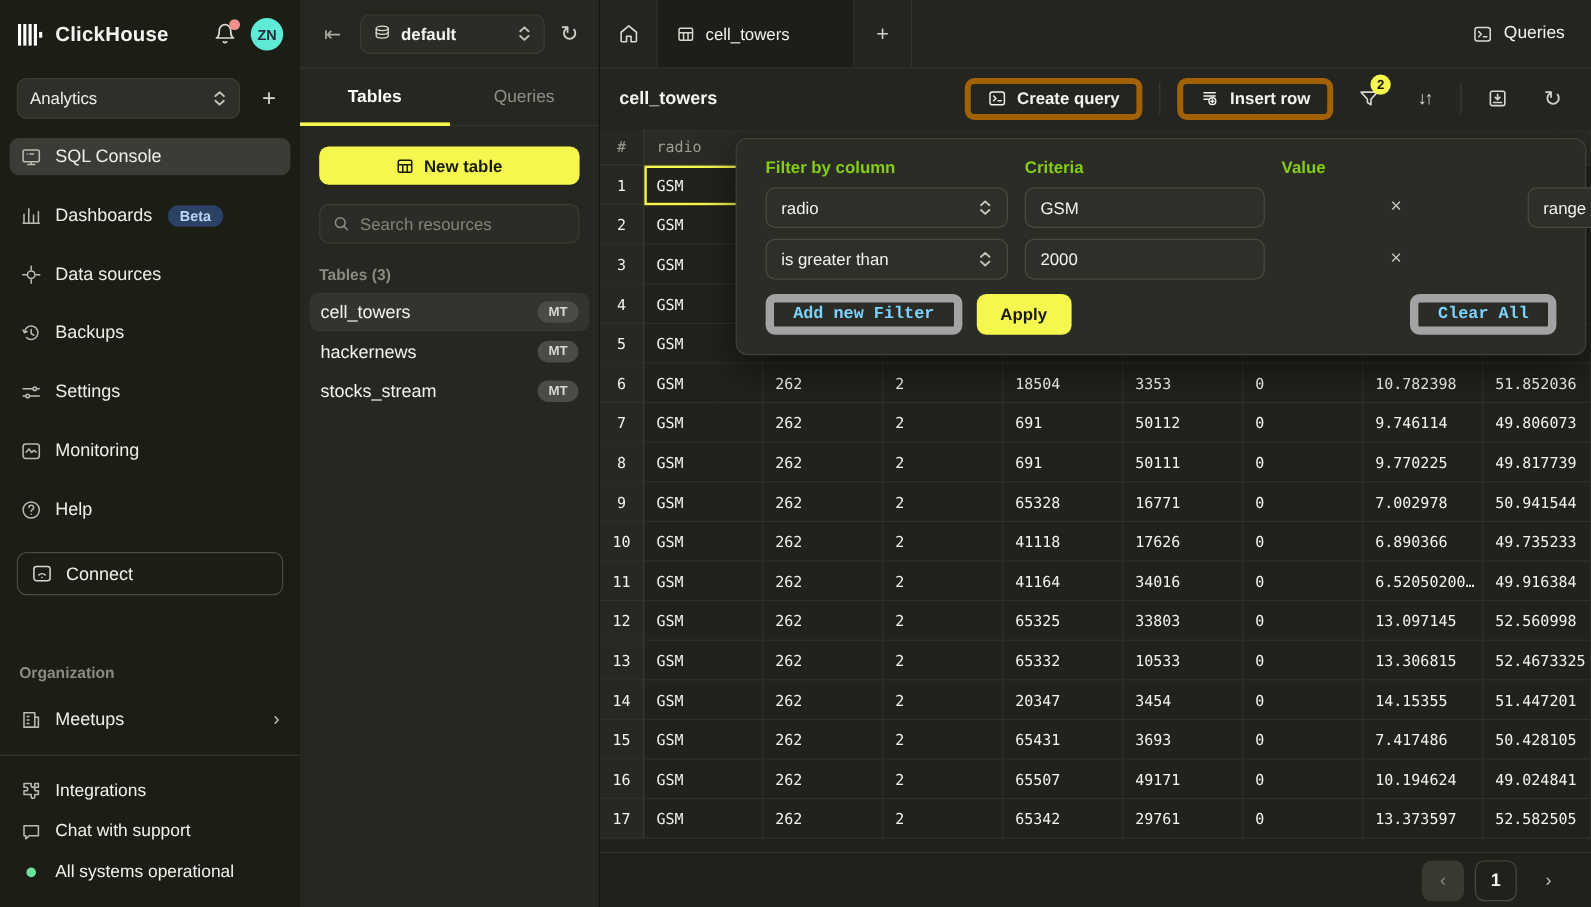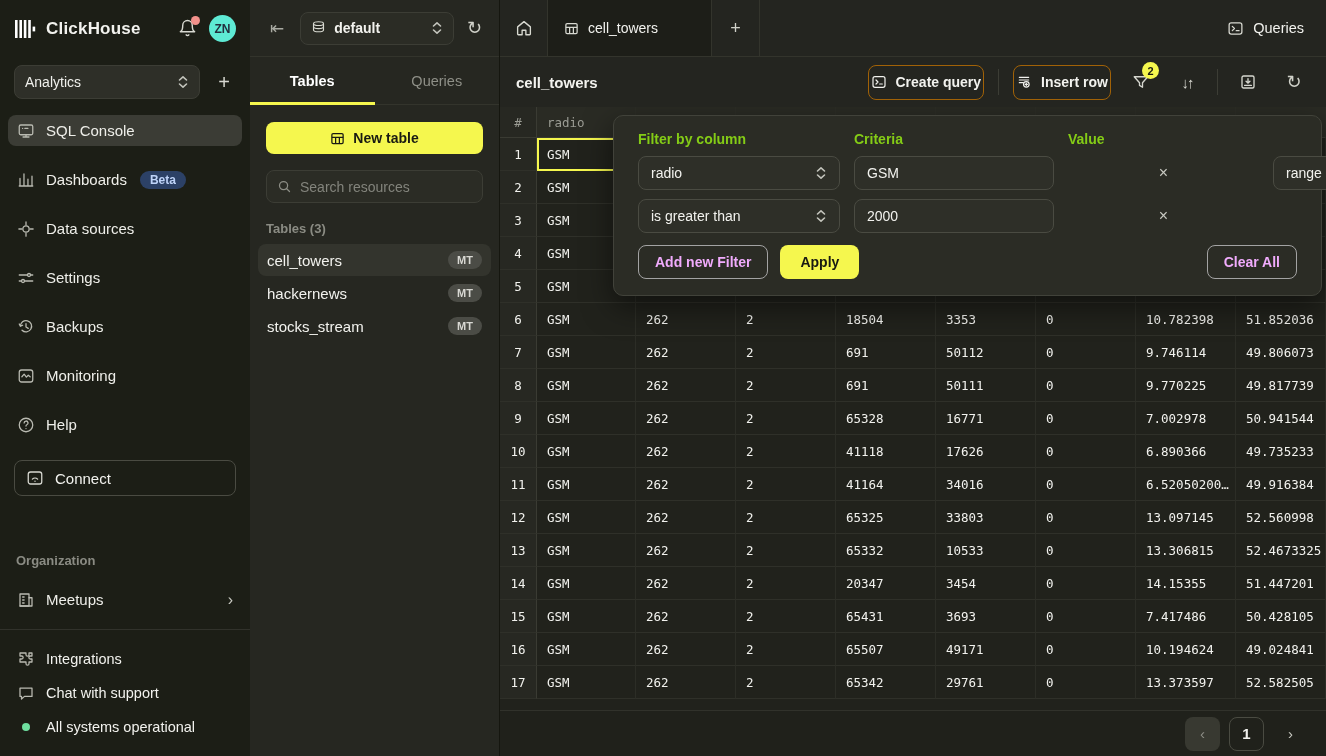--- a/index.html
+++ b/index.html
@@ -65,21 +65,21 @@
   .home-cell { width:47px; height:100%; display:flex; align-items:center; justify-content:center; cursor:pointer; }
   .doc-tab { height:100%; width:165px; background:#1d1e18; border-left:1px solid #33342c; border-right:1px solid #33342c; display:flex; align-items:center; gap:9px; padding:0 16px; cursor:pointer; }
   .doc-tab .t-label { font-size:14px; }
   .tab-plus { width:48px; height:100%; display:flex; align-items:center; justify-content:center; font-size:18px; color:#d0d1c9; cursor:pointer; border-right:1px solid #33342c; }
   .tabbar-spacer { flex:1; }
   .queries-link { display:flex; align-items:center; gap:9px; padding:0 22px; cursor:pointer; height:100%; }
   .queries-link .q-label { font-size:14.5px; }
 
   .main-toolbar { height:50px; display:flex; align-items:center; padding:0 16px; gap:14px; }
   .view-title { font-size:15px; font-weight:700; flex:1; }
-  .tool-btn { height:35px; border:1px solid #a16207; border-radius:8px; background:transparent; color:#f2f2ee; font-size:14px; font-weight:600; font-family:inherit; display:flex; align-items:center; gap:9px; padding:0 2px; cursor:pointer; }
+  .tool-btn { height:35px; border:5px solid #a16207; border-radius:8px; background:transparent; color:#f2f2ee; font-size:14px; font-weight:600; font-family:inherit; display:flex; align-items:center; gap:9px; padding:0 14px; cursor:pointer; }
   .tool-sep { width:1px; height:26px; background:#3c3d35; }
   .icon-btn { position:relative; width:32px; height:32px; display:flex; align-items:center; justify-content:center; cursor:pointer; color:#d6d7cf; }
   .filter-badge { position:absolute; top:-4px; right:-2px; min-width:17px; height:17px; border-radius:50%; background:#f5f74e; color:#191a12; font-size:11px; font-weight:700; display:flex; align-items:center; justify-content:center; }
   .sort-glyph { font-size:15px; color:#d6d7cf; letter-spacing:-2px; }
 
   
   .grid-wrap { flex:1; position:relative; overflow:hidden; background:#21221c; }
   .grid-row { display:grid; grid-template-columns:37px 99px repeat(6,100px) minmax(0,1fr); }
   .grid-head .cell { height:31px; background:#2a2b24; color:#9b9c94; border-bottom:1px solid #3a3b33; }
   .cell { font-family:"DejaVu Sans Mono", monospace; font-size:12.5px; display:flex; align-items:center; padding:0 10px; border-right:1px solid #2c2d26; overflow:hidden; white-space:nowrap; }
@@ -89,21 +89,21 @@
 
   
   .filter-pop { position:absolute; left:113px; right:4px; top:8px; background:#2b2c25; border:1px solid #41423a; border-radius:10px; box-shadow:0 10px 30px rgba(0,0,0,.5); padding:15px 24px 16px; z-index:5; }
   .fp-grid { display:grid; grid-template-columns:202px 200px 191px 1fr; column-gap:14px; row-gap:9px; align-items:center; }
   .fp-label { font-size:14px; font-weight:700; color:#84cc16; }
   .fp-select { height:34px; background:#2e2f28; border:1px solid #4a4b42; border-radius:8px; display:flex; align-items:center; gap:8px; padding:0 12px; cursor:pointer; }
   .fp-select .lbl { flex:1; font-size:14px; }
   .fp-input { height:34px; background:#2e2f28; border:1px solid #4a4b42; border-radius:8px; color:#f2f2ee; font-size:14px; font-family:inherit; padding:0 12px; width:100%; outline:none; }
   .fp-close { background:none; border:none; color:#c9cac2; font-size:16px; cursor:pointer; justify-self:center; font-family:inherit; padding:4px 8px; }
   .fp-actions { display:flex; align-items:center; gap:12px; margin-top:12px; }
-  .fp-btn { height:34px; border:1px solid #a3a3a3; border-radius:8px; background:transparent; color:#f0abfc; font-size:14px; font-weight:600; font-family:Liberation Sans, sans-serif; padding:0 16px; cursor:pointer; }
+  .fp-btn { height:34px; border:7px solid #a3a3a3; border-radius:8px; background:transparent; color:#7dd3fc; font-size:14px; font-weight:600; font-family:Liberation Mono, monospace; padding:0 16px; cursor:pointer; }
   .fp-apply { height:34px; border:none; border-radius:8px; background:#f5f74e; color:#191a12; font-size:14px; font-weight:600; font-family:inherit; padding:0 20px; cursor:pointer; }
   .fp-spacer { flex:1; }
 
   
   .main-footer { height:46px; border-top:1px solid #31322b; background:#20211b; display:flex; align-items:center; justify-content:flex-end; gap:9px; padding:0 18px; }
   .pg-btn { width:35px; height:34px; border-radius:8px; display:flex; align-items:center; justify-content:center; font-size:15px; cursor:pointer; font-family:inherit; }
   .pg-prev { background:#383931; color:#8c8d85; border:none; }
   .pg-page { background:transparent; border:1px solid #4a4b42; color:#f2f2ee; font-weight:600; }
   .pg-next { background:transparent; border:none; color:#c9cac2; }
 </style>
@@ -174,35 +174,35 @@
           <svg width="18" height="18" viewBox="0 0 24 24" fill="none" stroke="currentColor" stroke-width="1.7" stroke-linecap="round" stroke-linejoin="round">
             <circle cx="12" cy="12" r="4.2"></circle>
             <path d="M12 2.5v4M12 17.5v4M2.5 12h4M17.5 12h4"></path>
           </svg>
         </span>
         <span class="nav-label">Data sources</span>
       </div>
       <div class="nav-item">
         <span class="icn">
           <svg width="18" height="18" viewBox="0 0 24 24" fill="none" stroke="currentColor" stroke-width="1.7" stroke-linecap="round" stroke-linejoin="round">
+            <path d="M4.5 11a7.5 7.5 0 1 1 2.2 5.3M4.5 11 3 8m1.5 3 3-1.3"></path>
+            <path d="M12 7.5V12l3 1.8"></path>
+          </svg>
+        </span>
+        <span class="nav-label">Backups</span>
+      </div>
+      <div class="nav-item">
+        <span class="icn">
+          <svg width="18" height="18" viewBox="0 0 24 24" fill="none" stroke="currentColor" stroke-width="1.7" stroke-linecap="round" stroke-linejoin="round">
             <path d="M3 8h11M18 8h3M3 16h3M10 16h11"></path>
             <circle cx="16" cy="8" r="2"></circle>
             <circle cx="8" cy="16" r="2"></circle>
           </svg>
         </span>
         <span class="nav-label">Settings</span>
-      </div>
-      <div class="nav-item">
-        <span class="icn">
-          <svg width="18" height="18" viewBox="0 0 24 24" fill="none" stroke="currentColor" stroke-width="1.7" stroke-linecap="round" stroke-linejoin="round">
-            <path d="M4.5 11a7.5 7.5 0 1 1 2.2 5.3M4.5 11 3 8m1.5 3 3-1.3"></path>
-            <path d="M12 7.5V12l3 1.8"></path>
-          </svg>
-        </span>
-        <span class="nav-label">Backups</span>
       </div>
       <div class="nav-item">
         <span class="icn">
           <svg width="18" height="18" viewBox="0 0 24 24" fill="none" stroke="currentColor" stroke-width="1.7" stroke-linecap="round" stroke-linejoin="round">
             <rect x="3" y="4" width="18" height="16" rx="3"></rect>
             <path d="m6.5 13 3-3.5 3 4 2.5-2.5 2.5 2"></path>
           </svg>
         </span>
         <span class="nav-label">Monitoring</span>
       </div>

